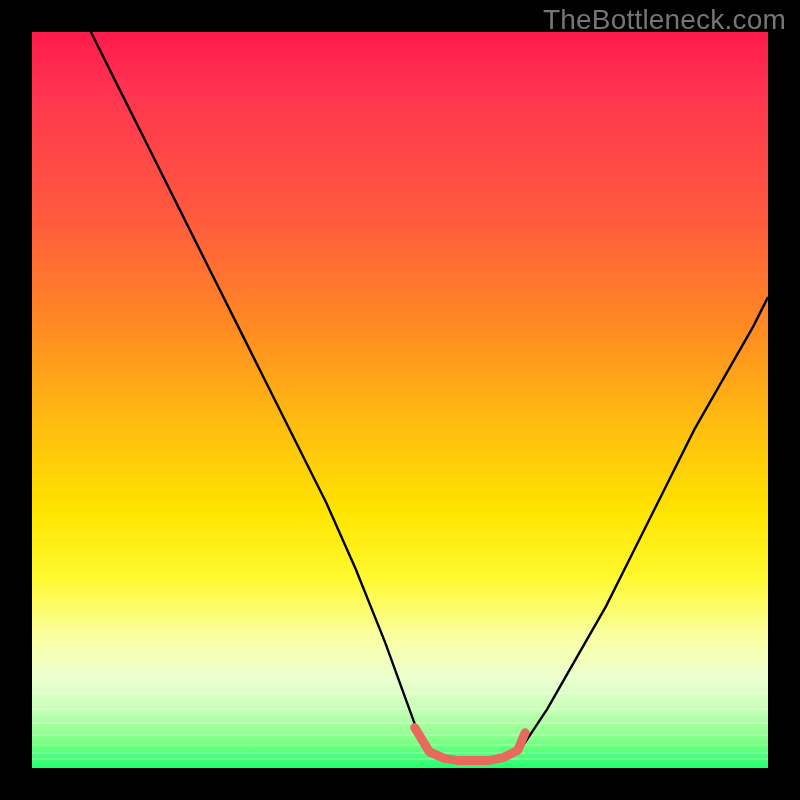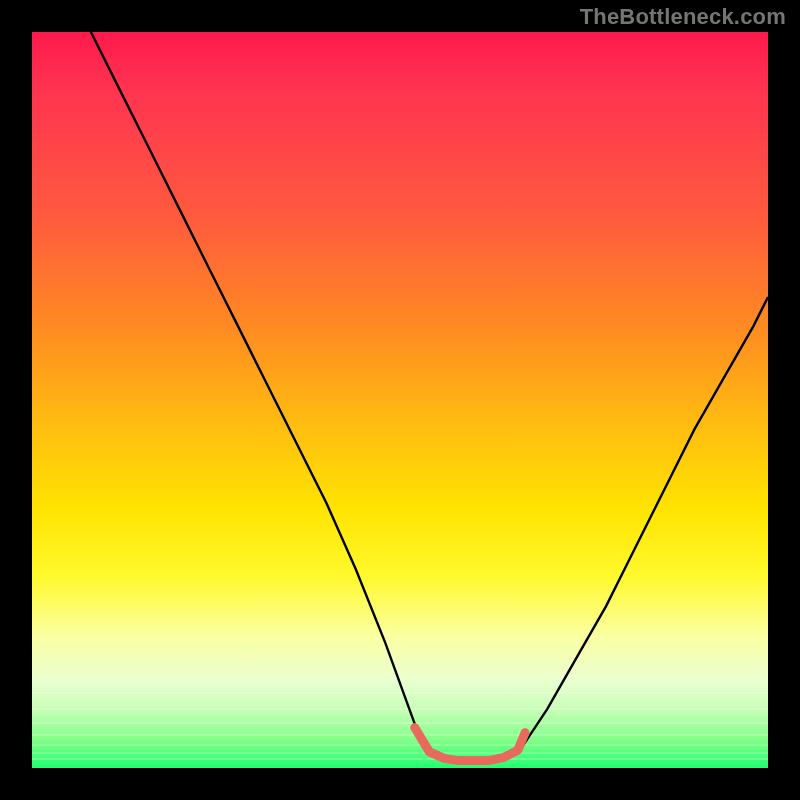--- a/index.html
+++ b/index.html
@@ -15,22 +15,22 @@
     position: relative;
     width: 800px;
     height: 800px;
     background: #000;
   }
   .watermark {
     position: absolute;
     top: 4px;
     right: 14px;
     color: #757575;
-    font-size: 22px;
-    font-weight: 700;
+    font-size: 28px;
+    font-weight: 400;
     letter-spacing: 0.2px;
     z-index: 10;
   }
   .plot-area {
     position: absolute;
     left: 32px;
     top: 32px;
     width: 736px;
     height: 736px;
     overflow: hidden;

